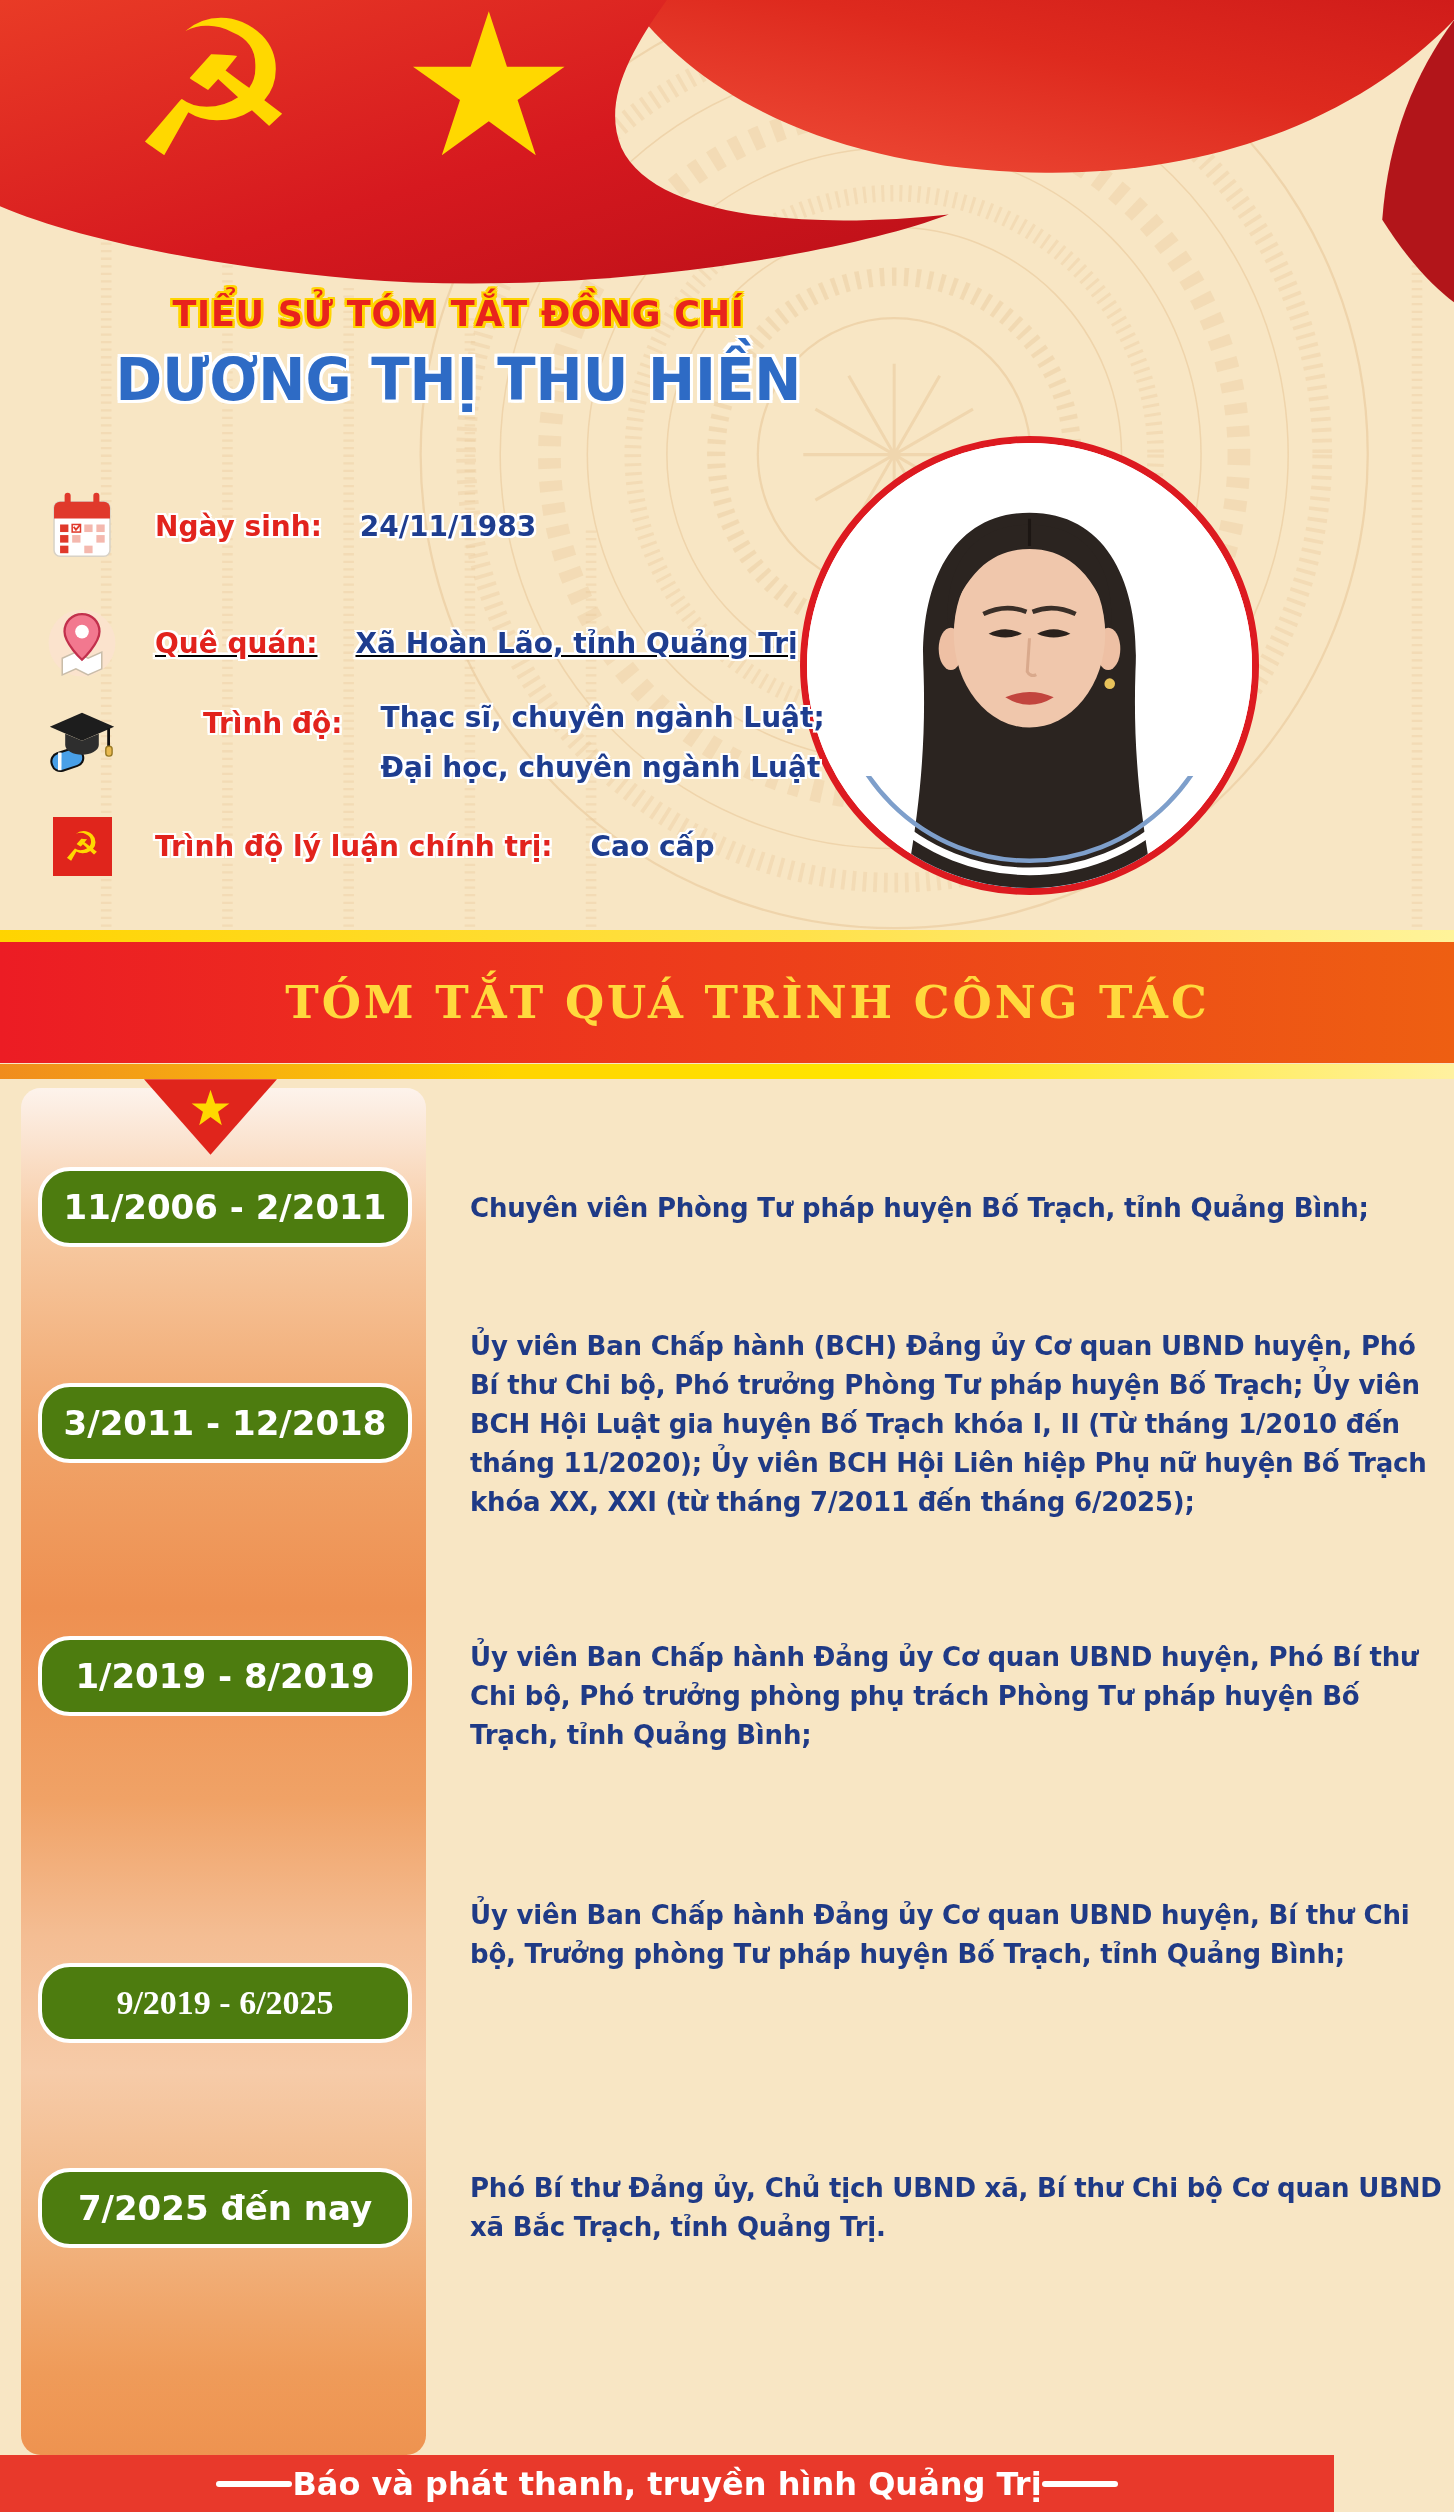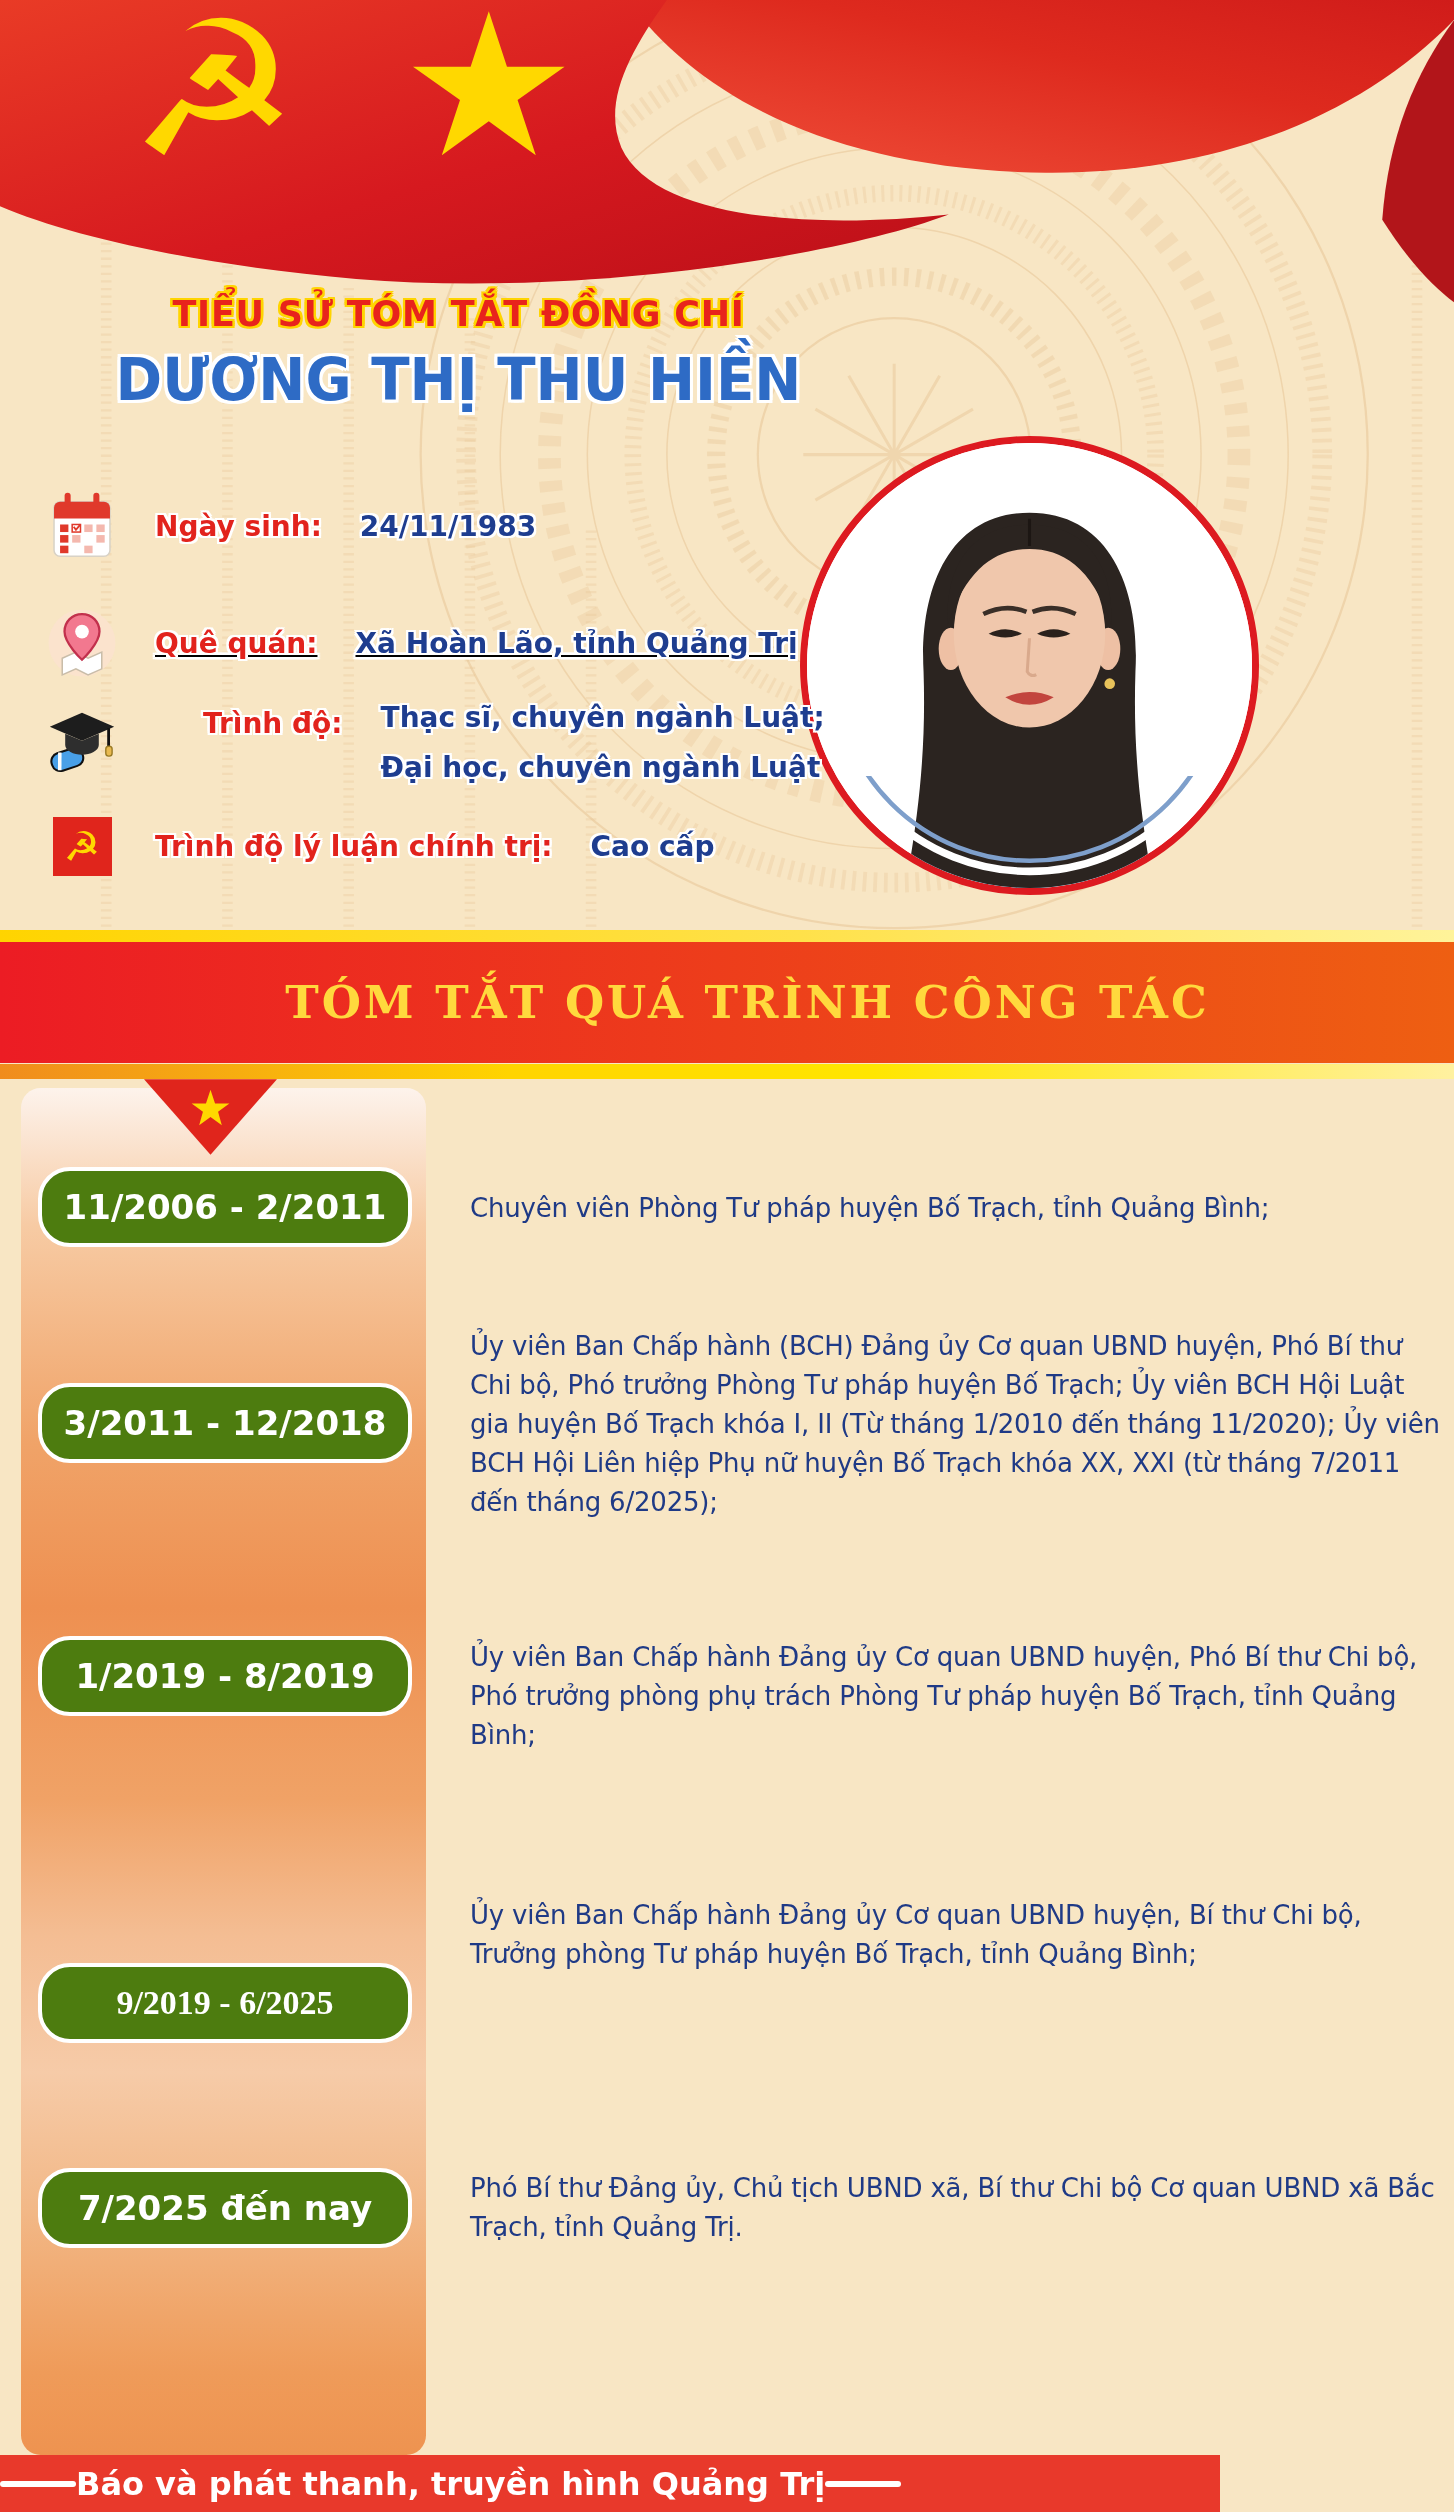--- a/index.html
+++ b/index.html
@@ -45,25 +45,25 @@
   .band-strip2{left:0;top:1064px;width:1455px;height:15px;
      background:linear-gradient(90deg,#f08c1d,#ffd400 35%,#ffe600 60%,#fff1a0);}
   
   .column{left:21px;top:1088px;width:405px;height:1367px;border-radius:19.7px;
      background:linear-gradient(180deg,#fdf3ec 0%,#f7cba4 10%,#f0a368 26%,#ee9051 38%,
        #f0a266 52%,#f4bd93 62%,#f6cba8 72%,#f2b887 82%,#ef9b59 94%,#ee9350 100%);}
   .pennant{left:144px;top:1079px;}
   .pill{left:38px;width:374px;height:80px;background:#4d7c0f;border:4.5px solid #fff;
      border-radius:32px;box-sizing:border-box;display:flex;align-items:center;
      justify-content:center;color:#fff;font-weight:bold;font-size:34px;white-space:nowrap;}
-  .desc{left:470px;width:979px;color:#1f3a86;font-weight:normal;font-size:26px;
+  .desc{left:470px;width:979px;color:#1f3a86;font-weight:bold;font-size:26px;
      line-height:39px;letter-spacing:-0.2px;}
   
-  .footer{left:0;top:2455px;width:1220px;height:58px;background:#e8392b;
-     display:flex;align-items:center;}
+  .footer{left:0;top:2455px;width:1334px;height:58px;background:#e8392b;
+     display:flex;align-items:center;justify-content:center;}
   .footer-dash{width:76px;height:6px;background:#fff;border-radius:3px;}
   .footer-text{color:#fff;font-weight:bold;font-size:32px;white-space:nowrap;}
 </style>
 </head>
 <body>
 
 <div class="poster">
 
   <svg class="abs bg-pattern" width="1455" height="985" viewBox="0 0 1920 1300">
     <g stroke="#d8a66a" fill="none">

